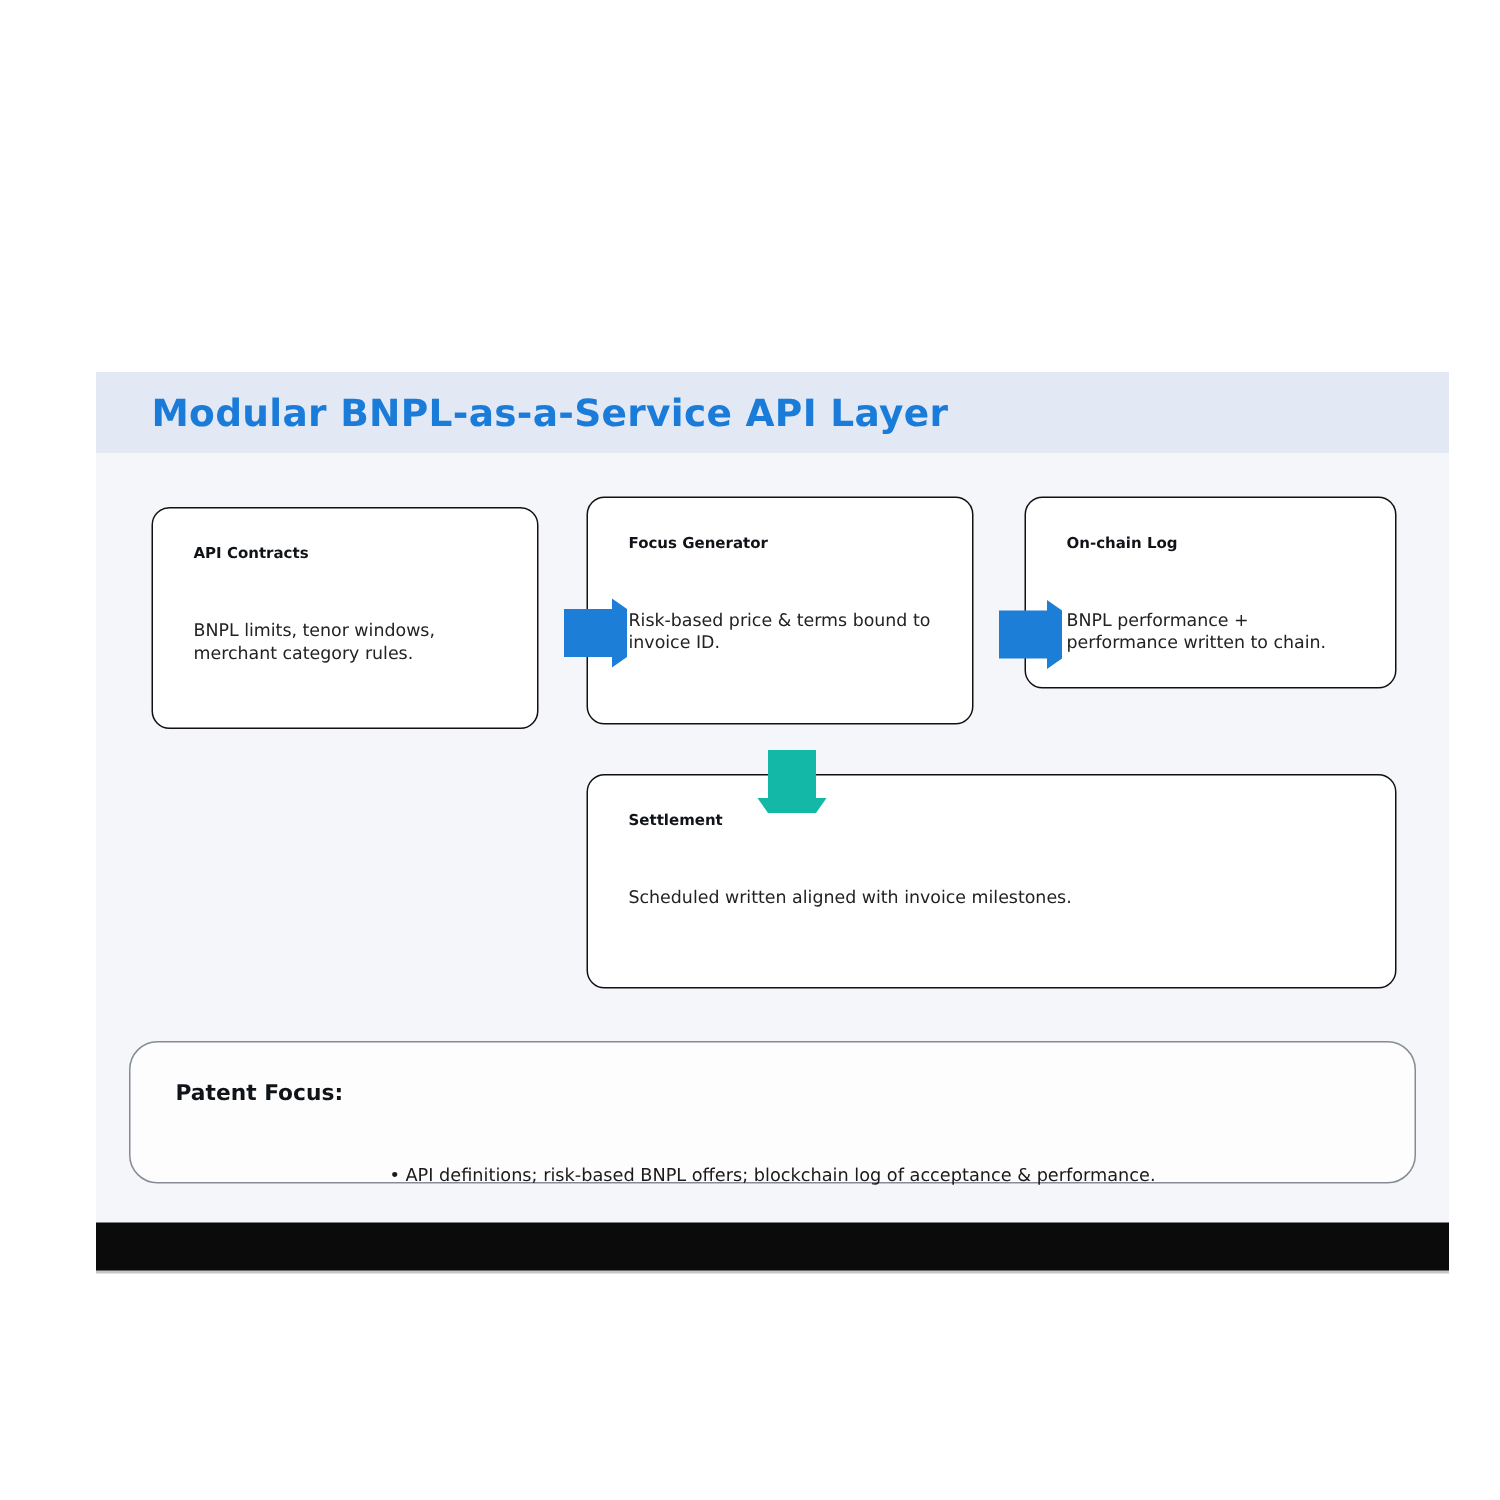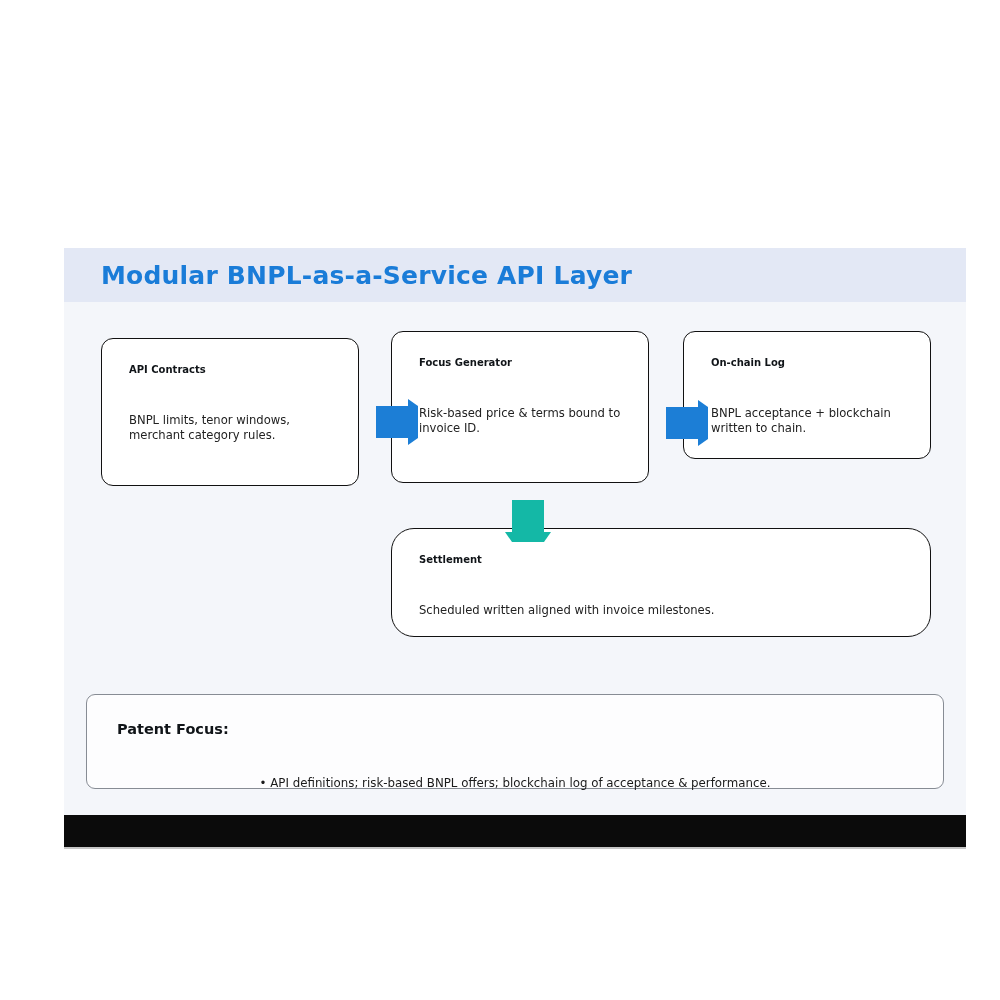--- a/index.html
+++ b/index.html
@@ -56,21 +56,21 @@
   }
   .node-body {
     font-size: 11.6px;
     color: #222222;
     line-height: 1.28;
   }
 
   .box-api        { left: 85px;  top: 322px; width: 258px; height: 148px; }
   .box-offer      { left: 375px; top: 315px; width: 258px; height: 152px; }
   .box-onchain    { left: 667px; top: 315px; width: 248px; height: 128px; }
-  .box-settlement { left: 375px; top: 512px; width: 540px; height: 109px; border-radius: 23px; }
+  .box-settlement { left: 375px; top: 500px; width: 540px; height: 143px; }
 
   
   .arrow-right {
     position: absolute;
     height: 14px;
     display: flex; align-items: center;
   }
   .arrow-right .shaft {
     height: 4px; flex: 1;
     background: var(--arrow-blue);
@@ -101,21 +101,21 @@
     border-top: 10px solid var(--arrow-teal);
   }
   .arrow-3 { left: 496px; top: 468px; height: 31px; }
 
   .patent-box {
     position: absolute;
     left: 70px; top: 678px;
     width: 858px; height: 95px;
     background: #fdfdfe;
     border: 1.4px solid var(--patent-border);
-    border-radius: 9px;
+    border-radius: 19px;
     padding: 10px 14px;
   }
   .patent-title {
     font-size: 14.5px;
     font-weight: bold;
     color: #101418;
     margin-bottom: 7px;
   }
   .patent-bullet {
     font-size: 11.8px;
@@ -149,21 +149,21 @@
     <div class="node-body">BNPL limits, tenor windows, merchant category rules.</div>
   </div>
 
   <div class="node box-offer">
     <div class="node-title">Focus Generator</div>
     <div class="node-body">Risk-based price &amp; terms bound to invoice ID.</div>
   </div>
 
   <div class="node box-onchain">
     <div class="node-title">On-chain Log</div>
-    <div class="node-body">BNPL acceptance + blockchain written to chain.</div>
+    <div class="node-body">BNPL performance + performance written to chain.</div>
   </div>
 
   <div class="node box-settlement">
     <div class="node-title">Settlement</div>
     <div class="node-body">Scheduled written aligned with invoice milestones.</div>
   </div>
 
   <div class="arrow-right arrow-1">
     <div class="shaft"></div>
     <div class="head"></div>

